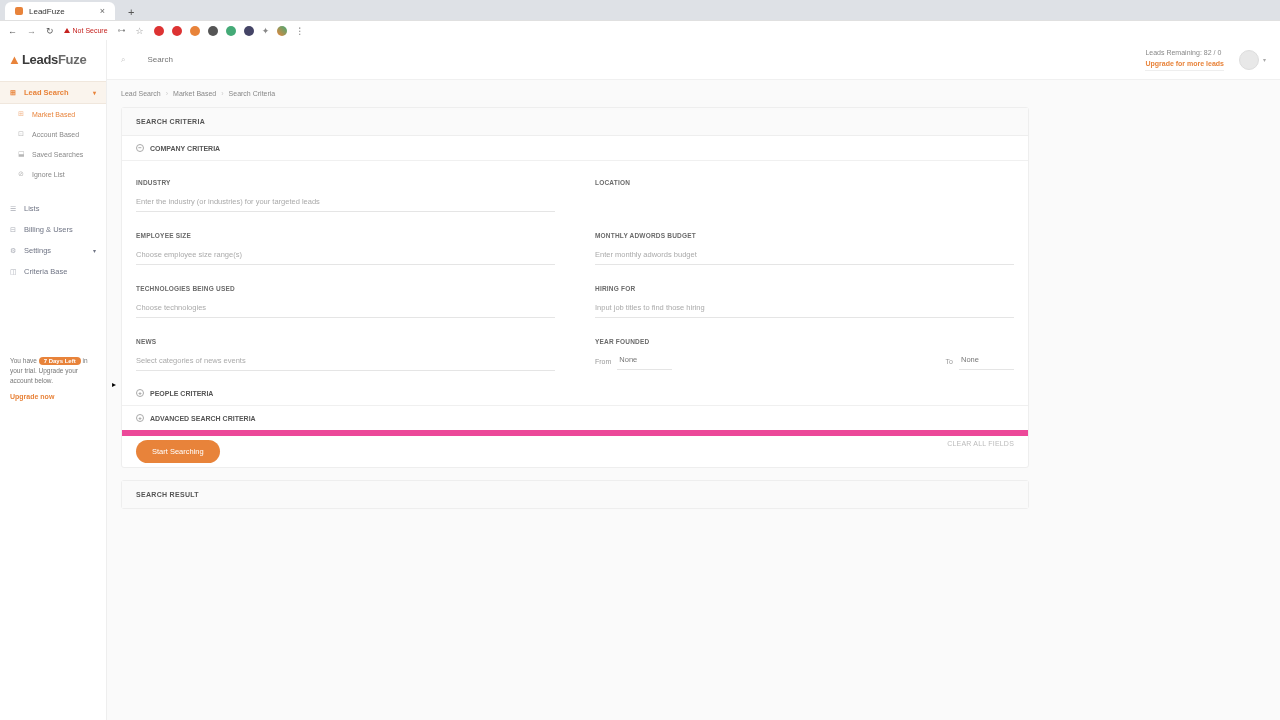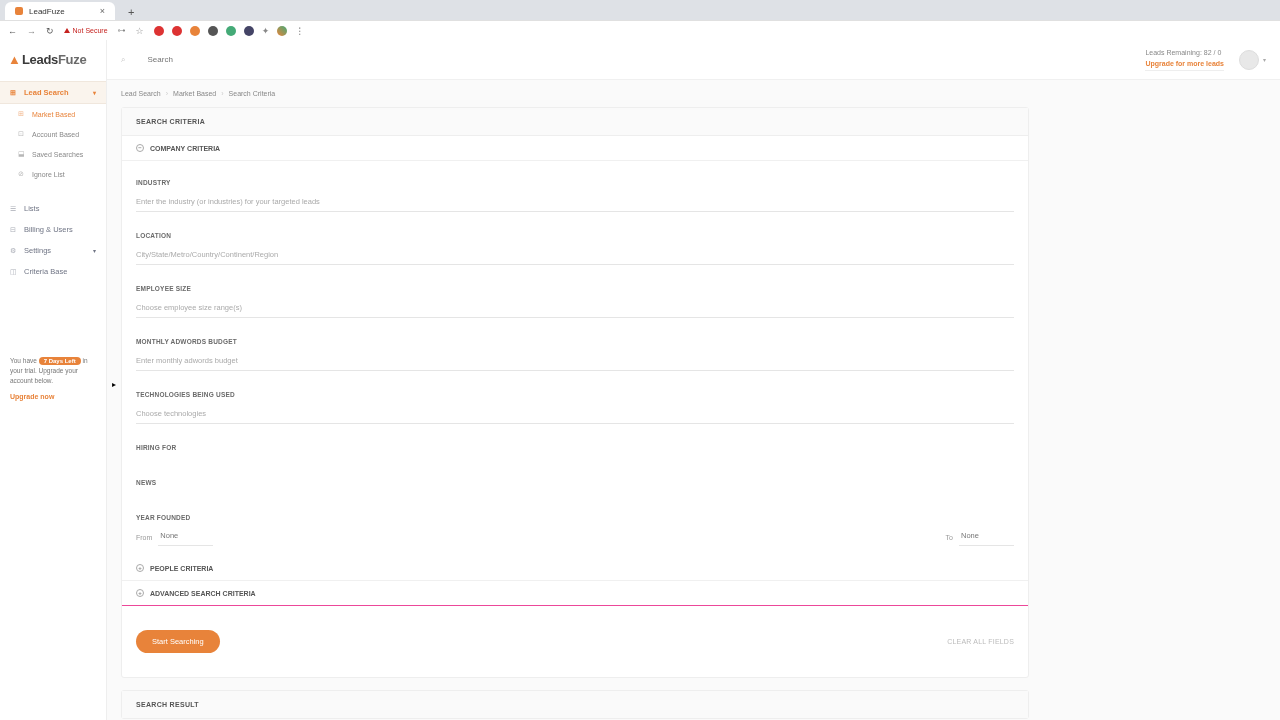--- a/index.html
+++ b/index.html
@@ -60,32 +60,32 @@
 .content-scroll { flex: 1; padding: 10px 14px; background: #fafafa; overflow: hidden; }
 .breadcrumb { font-size: 7px; color: #888; margin-bottom: 10px; display: flex; gap: 5px; align-items: center; }
 .bc-sep { color: #ccc; }
 
 .panel { background: #fff; border: 1px solid #eee; border-radius: 3px; margin-bottom: 12px; max-width: 908px; }
 .panel-header { padding: 10px 14px; font-size: 7px; font-weight: 700; letter-spacing: 0.3px; color: #555; border-bottom: 1px solid #eee; background: #fafafa; }
 .subsection { padding: 8px 14px; display: flex; align-items: center; gap: 6px; font-size: 7px; font-weight: 600; color: #555; border-bottom: 1px solid #f0f0f0; cursor: pointer; }
 .subsection.no-border { border-bottom: none; }
 .sub-tog { width: 8px; height: 8px; border: 1px solid #aaa; border-radius: 50%; display: inline-flex; align-items: center; justify-content: center; font-size: 6px; color: #888; line-height: 1; }
 
-.criteria-body { padding: 18px 14px 10px; display: grid; grid-template-columns: 1fr; gap: 20px 40px; }
+.criteria-body { padding: 18px 14px 10px; display: grid; grid-template-columns: 1fr 1fr; gap: 20px 40px; }
 .field { display: flex; flex-direction: column; }
 .field-label { font-size: 6.5px; font-weight: 700; letter-spacing: 0.2px; color: #6a6a6a; margin-bottom: 8px; }
 .field-input { border: none; border-bottom: 1px solid #e5e5e5; outline: none; font-size: 7.5px; padding: 3px 0 5px; color: #777; background: transparent; }
 .field-input::placeholder { color: #aaa; }
 
 .year-row { display: flex; align-items: flex-start; gap: 15px; }
 .year-sub { display: flex; align-items: center; gap: 6px; }
 .year-lbl { font-size: 7px; color: #999; }
 .year-val { font-size: 7.5px; color: #777; border-bottom: 1px solid #e5e5e5; padding: 2px 2px 5px; min-width: 55px; }
 
-.actions-row { padding: 24px 14px; display: flex; align-items: center; border-top: 1px solid #ec4899; }
+.actions-row { padding: 4px 14px; display: flex; border-top: 6px solid #ec4899; }
 .start-btn { background: #e8833a; color: #fff; border: none; border-radius: 14px; padding: 7px 16px; font-size: 7.5px; font-weight: 500; cursor: pointer; }
 .clear-link { margin-left: auto; color: #bbb; font-size: 7px; letter-spacing: 0.2px; cursor: pointer; }
 
 .cursor-dot { position: absolute; left: 112px; top: 380px; font-size: 8px; color: #000; }
 </style>
 </head>
 <body>
 
 <div class="browser-chrome">
   <div class="tabs-bar">
@@ -213,39 +213,40 @@
           <span>COMPANY CRITERIA</span>
         </div>
 
         <div class="criteria-body">
           <div class="field">
             <span class="field-label">INDUSTRY</span>
             <input class="field-input" placeholder="Enter the industry (or industries) for your targeted leads" style="">
           </div>
           <div class="field">
             <span class="field-label">LOCATION</span>
-            <input class="field-input" placeholder="City/State/Metro/Country/Continent/Region" style="">
           </div>
           <div class="field">
             <span class="field-label">EMPLOYEE SIZE</span>
             <input class="field-input" placeholder="Choose employee size range(s)" style="">
           </div>
           <div class="field">
             <span class="field-label">MONTHLY ADWORDS BUDGET</span>
             <input class="field-input" placeholder="Enter monthly adwords budget" style="">
           </div>
           <div class="field">
             <span class="field-label">TECHNOLOGIES BEING USED</span>
             <input class="field-input" placeholder="Choose technologies" style="">
           </div>
           <div class="field">
             <span class="field-label">HIRING FOR</span>
+            <input class="field-input" placeholder="Input job titles to find those hiring" style="">
           </div>
           <div class="field">
             <span class="field-label">NEWS</span>
+            <input class="field-input" placeholder="Select categories of news events" style="">
           </div>
           <div class="field">
             <span class="field-label">YEAR FOUNDED</span>
             <div class="year-row">
               <div class="year-sub">
                 <span class="year-lbl">From</span>
                 <span class="year-val">None</span>
               </div>
               <div class="year-sub" style="margin-left:auto">
                 <span class="year-lbl">To</span>

